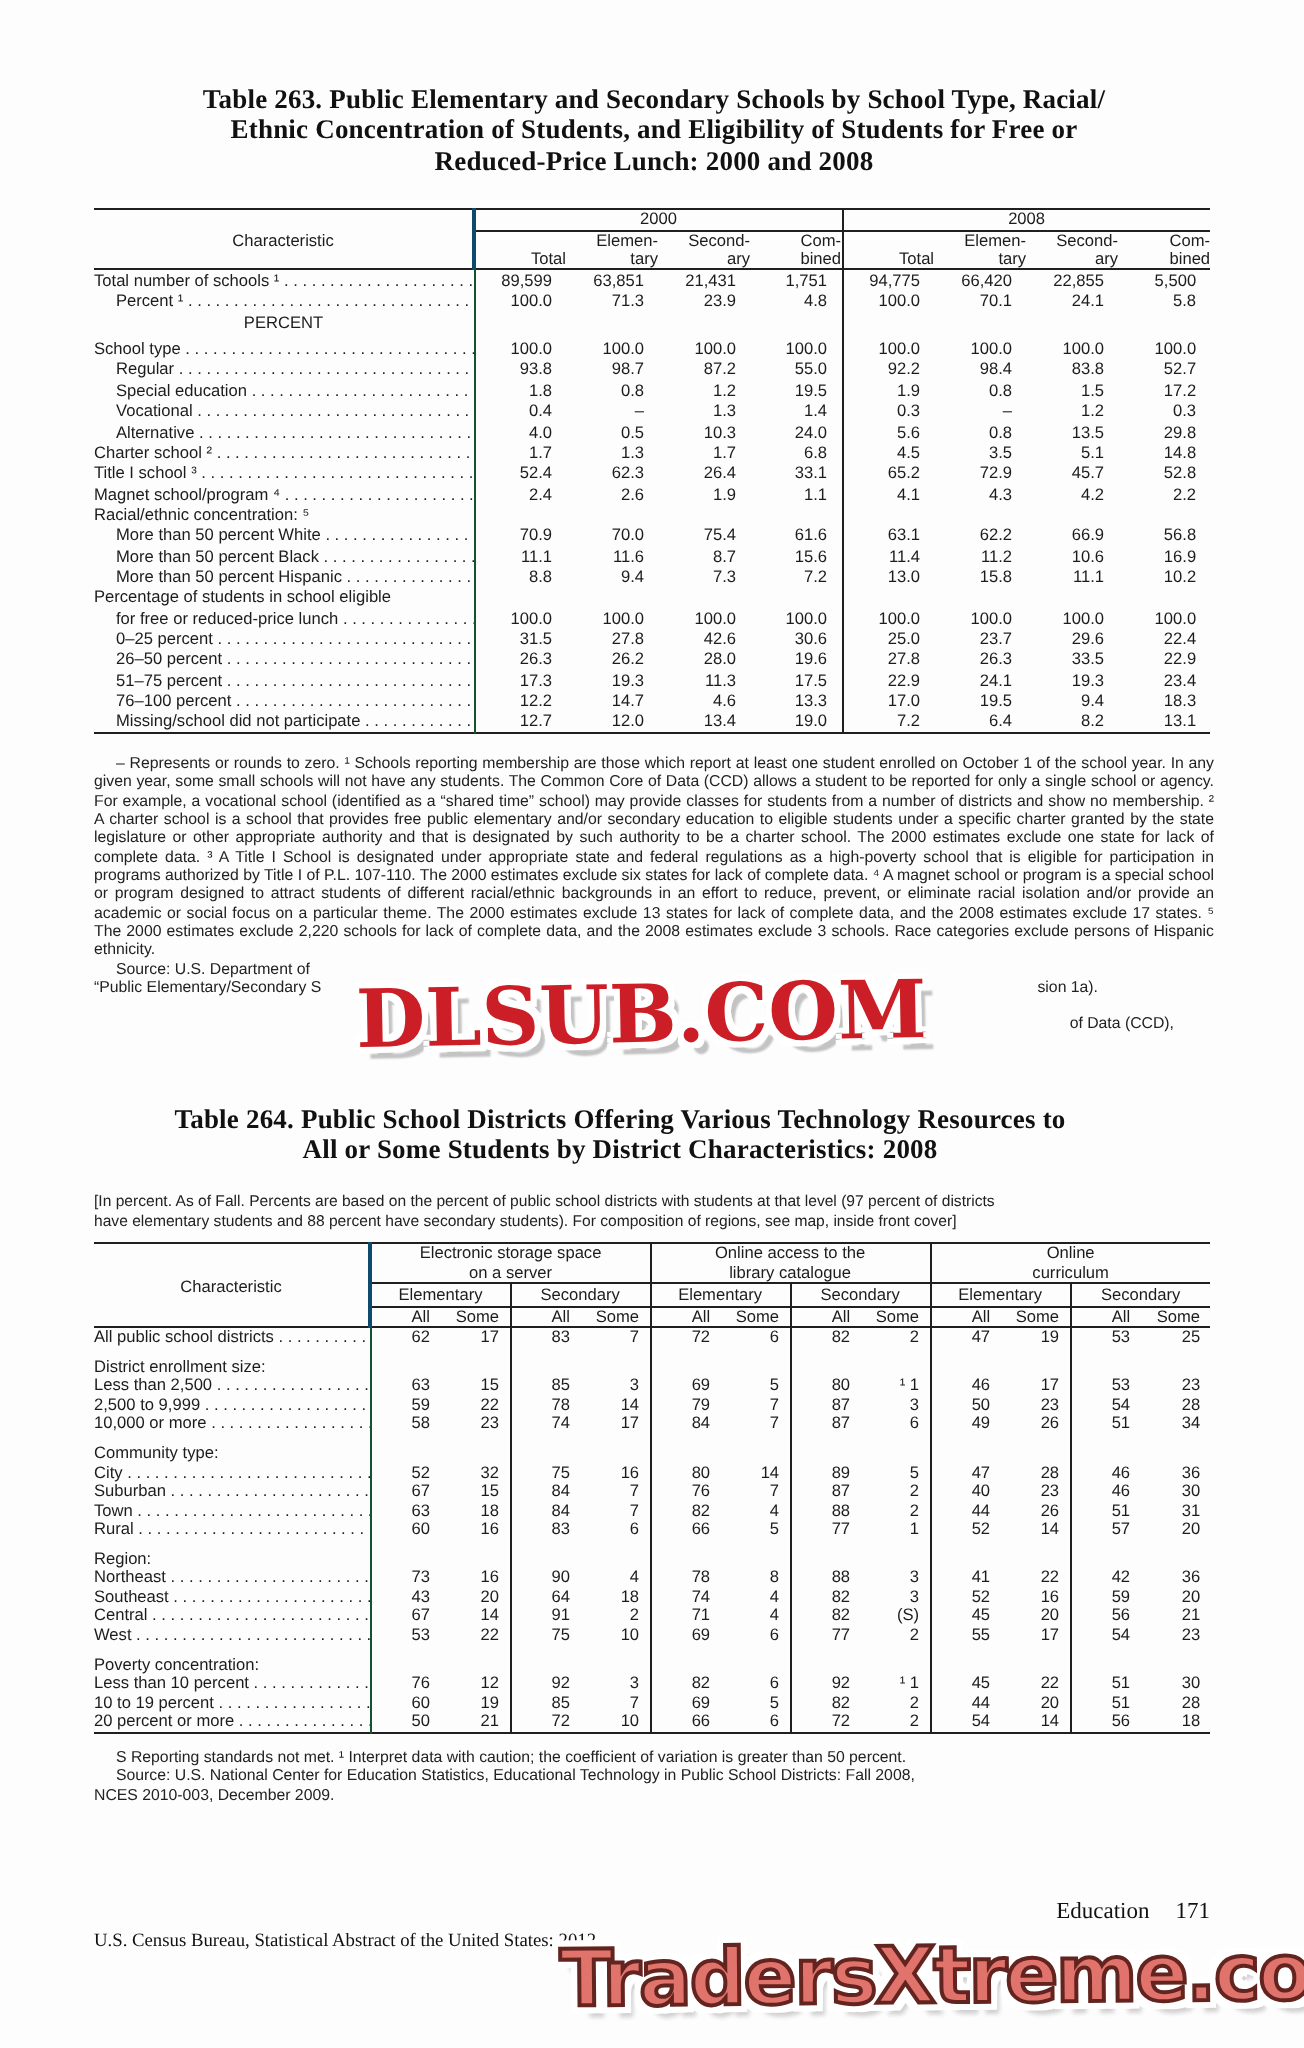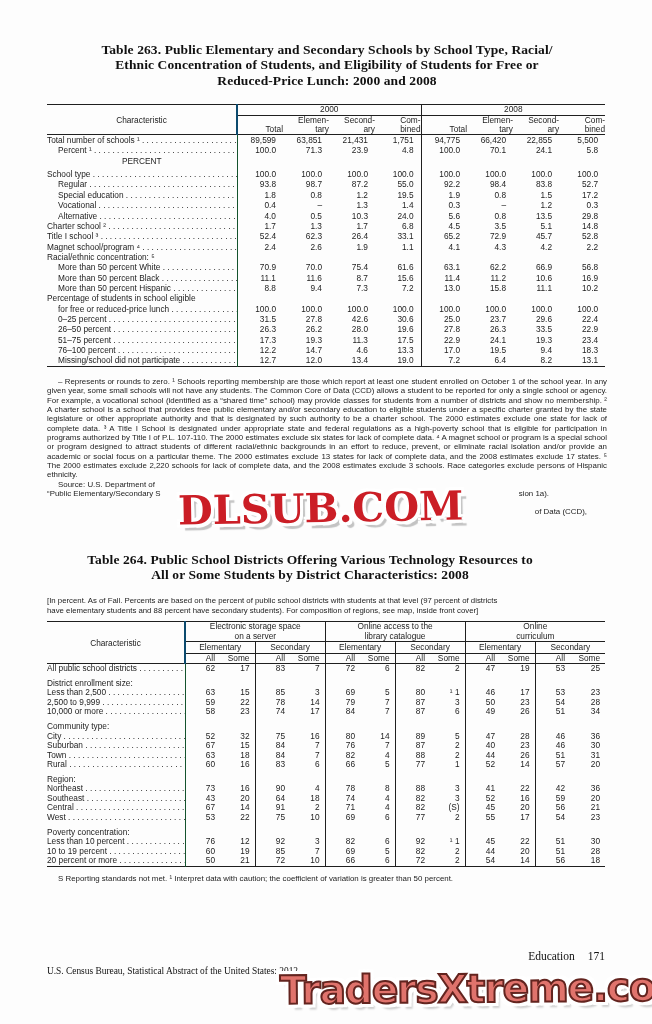--- a/index.html
+++ b/index.html
@@ -717,20 +717,22 @@
           <td class="num">54</td>
           <td class="num vr">14</td>
           <td class="num">56</td>
           <td class="num">18</td>
         </tr>
       </tbody>
   </table>
 
   <div class="abs fn" style="left:47px;top:874px;width:560px;">
     <p>S Reporting standards not met. ¹ Interpret data with caution; the coefficient of variation is greater than 50 percent.</p>
+    <p class="plain" style="text-indent:11px;">Source: U.S. National Center for Education Statistics, Educational Technology in Public School Districts: Fall 2008,
+NCES 2010-003, December 2009.</p>
   </div>
 
   <div class="abs pagefoot" style="left:47px;top:950px;">
     <span>Education</span><span class="pgnum">171</span>
   </div>
   <div class="abs credit" style="left:47px;top:966px;">U.S. Census Bureau, Statistical Abstract of the United States: 2012</div>
 
   <div class="abs wm wm-dlsub">DLSUB.COM</div>
   <div class="abs wm wm-traders">TradersXtreme.com</div>
 

